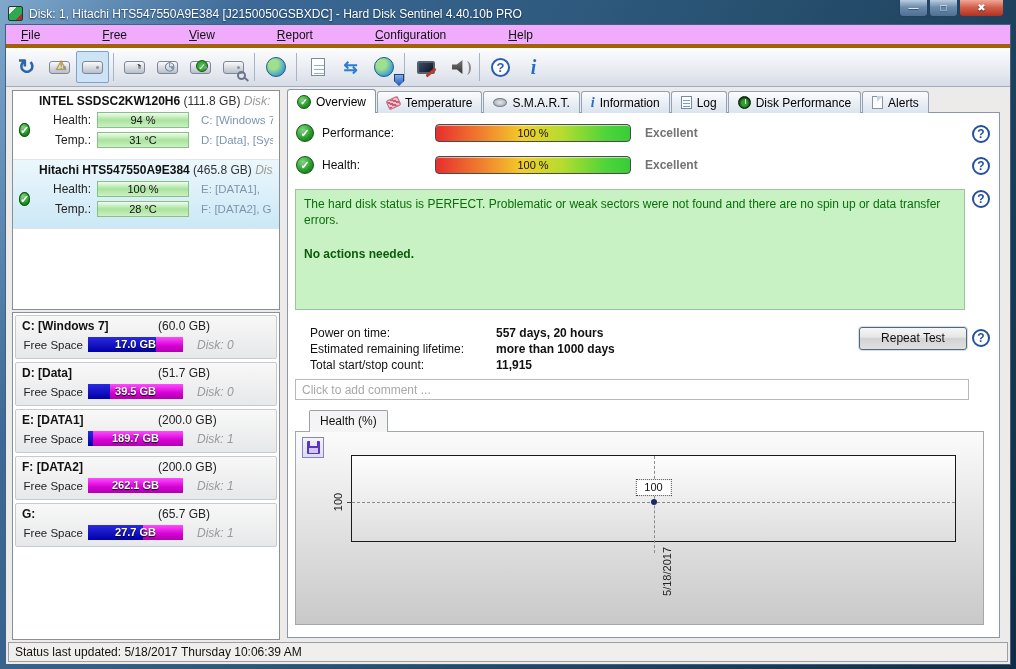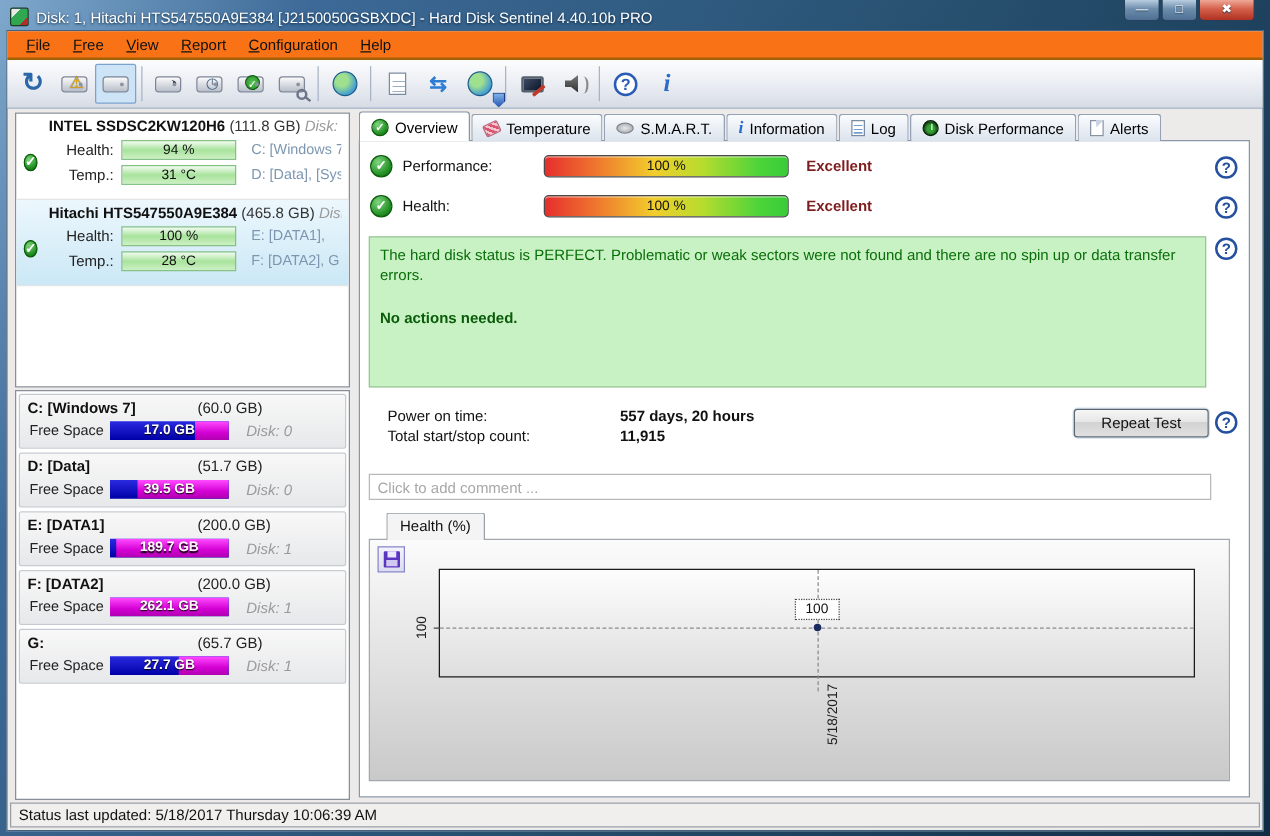--- a/index.html
+++ b/index.html
@@ -42,22 +42,22 @@
     color:#fff; font-size:10px; line-height:15px; text-align:center;
     text-shadow:0 1px 1px #1c3a55; margin-left:1px;
   }
   .winbtn.close {
     width:45px;
     background: linear-gradient(#f0a898, #d4604a 45%, #b03122);
   }
   
   .menubar {
     position:absolute; left:0; right:0; top:0; height:23px;
-    background:#f97316; border-bottom:2px solid #a16207;
-    display:flex; align-items:center; padding-left:6px;
+    background:#f0abfc; border-bottom:4px solid #a16207;
+    display:flex; align-items:center; padding-left:6px;gap:44px;
   }
   .menu-item { padding:3px 9px; color:#111; }
   .menu-item::first-letter { text-decoration: underline; }
   
   .toolbar {
     position:absolute; left:0; right:0; top:23px; height:39px;
     background:linear-gradient(#fdfdfe,#e3e7ee 70%, #d6dbe5);
     border-bottom:1px solid #9fb0c6;
     display:flex; align-items:center; padding-left:4px;
   }
@@ -184,21 +184,21 @@
     background:#fff; border:1px solid #8a97aa; z-index:2;
   }
   .stat-row { position:absolute; left:8px; display:flex; align-items:center; gap:8px; }
   .row-label { width:105px; color:#111; }
   .pbar {
     width:196px; height:18px; border:1px solid #4a4a4a; border-radius:4px;
     background:linear-gradient(90deg,#e62e2e 0%,#ef7a2e 22%,#f2ce2c 45%,#b6dc2e 65%,#4ed43a 88%,#38cc38 100%);
     box-shadow:inset 0 1px 0 rgba(255,255,255,.55);
     text-align:center; font-size:11px; line-height:17px; color:#111;
   }
-  .rating { font-weight:bold; margin-left:6px; color:#7f1d1d; }
+  .rating { font-weight:bold; margin-left:6px; color:#737373; }
   .qmark {
     position:absolute; right:9px; width:18px; height:18px; border-radius:50%;
     background:#fff; border:2px solid #24509e; color:#24509e; font-weight:bold;
     font-size:12px; text-align:center; line-height:15px;
   }
   .status-box {
     position:absolute; left:7px; right:34px; top:76px; height:121px;
     background:#c9f2c4; border:1px solid #9cc49a; padding:6px 8px;
     color:#0a6e0a; line-height:1.35;
   }
@@ -527,20 +527,24 @@
         <div class="noact">No actions needed.</div>
       </div>
       <div class="qmark" style="top:77px;">?</div>
 
       <div class="stats-grid">
         <div class="sgrow">
           <span class="sglabel">Power on time:</span>
           <span class="sgvalue">557 days, 20 hours</span>
         </div>
         <div class="sgrow">
+          <span class="sglabel">Estimated remaining lifetime:</span>
+          <span class="sgvalue">more than 1000 days</span>
+        </div>
+        <div class="sgrow">
           <span class="sglabel">Total start/stop count:</span>
           <span class="sgvalue">11,915</span>
         </div>
       </div>
 
       <div class="repeat-btn">Repeat Test</div>
       <div class="qmark" style="top:216px;">?</div>
 
       <input class="comment" type="text" placeholder="Click to add comment ..." style="">
 

